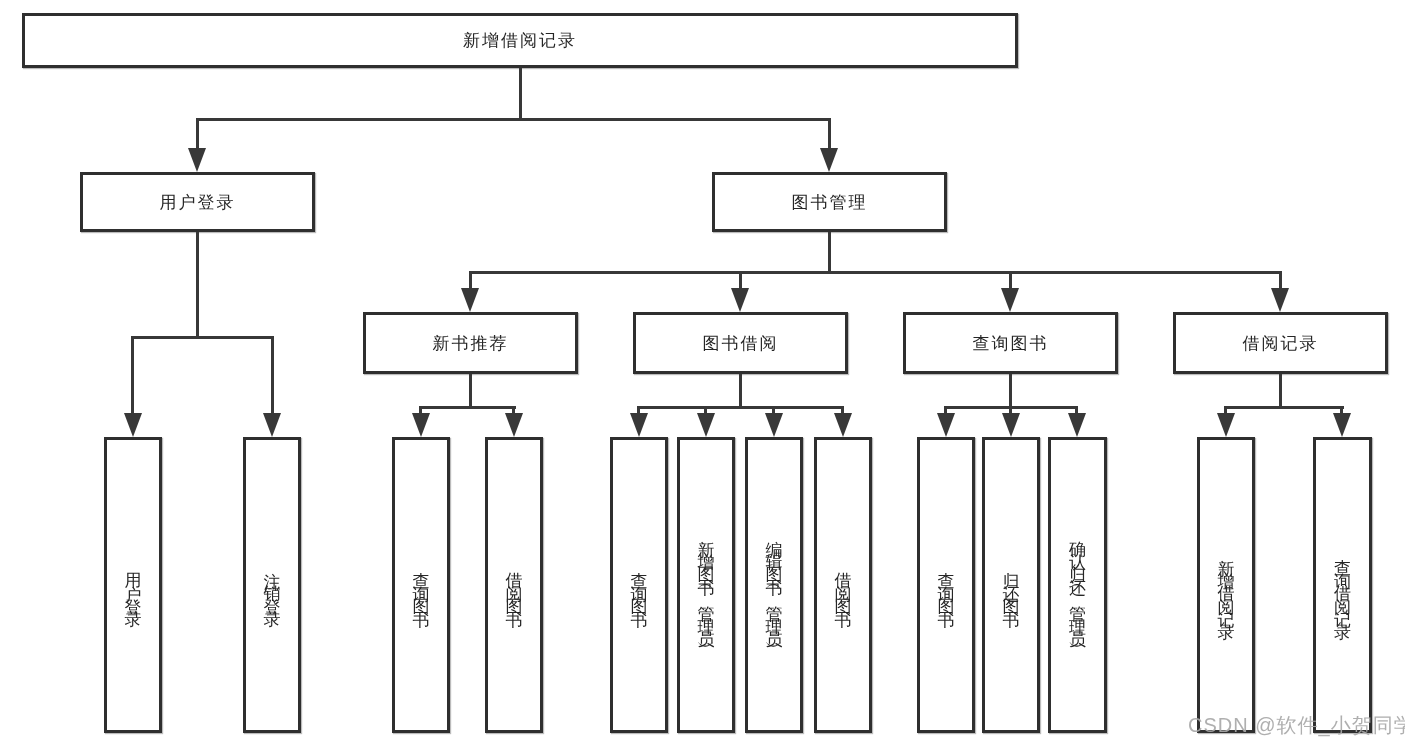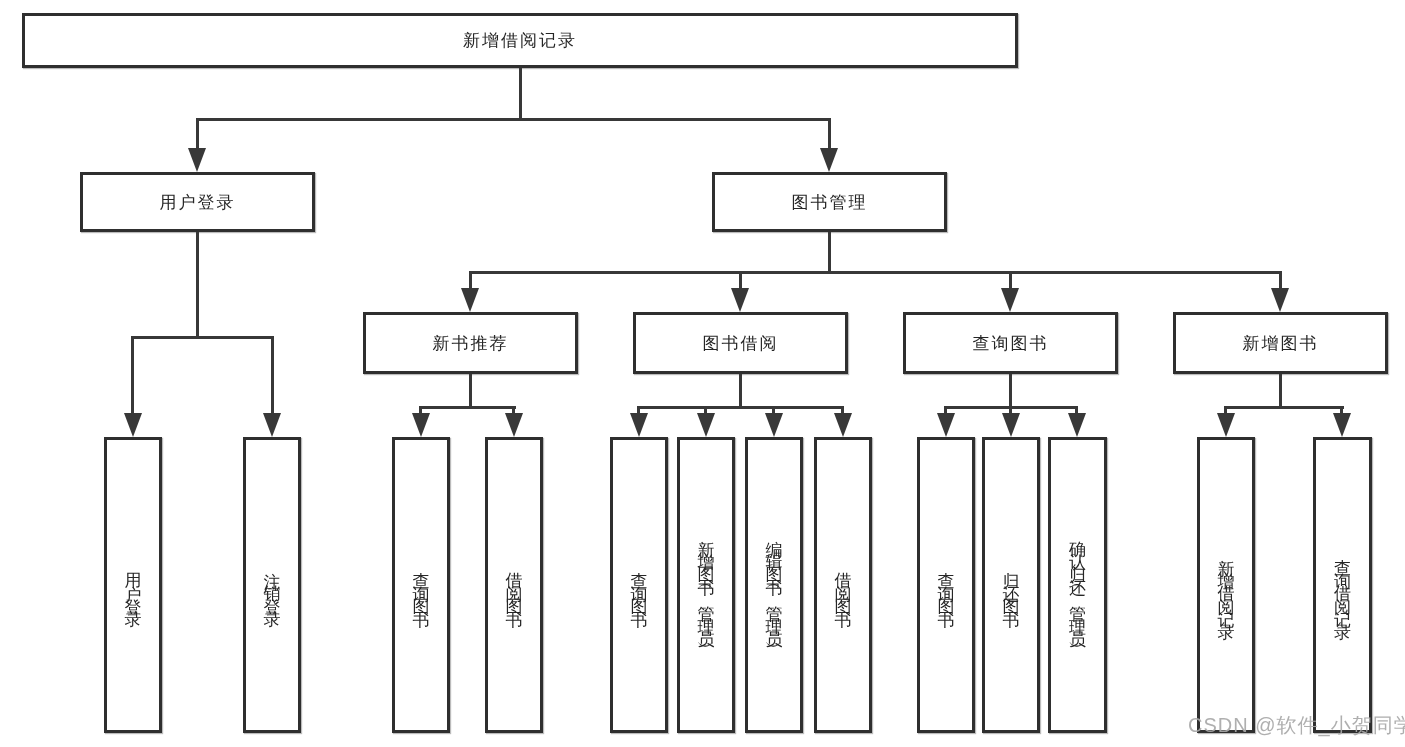--- a/index.html
+++ b/index.html
@@ -65,21 +65,21 @@
   <div class="ln" style="left:1009px; top:271px; width:3px; height:18px;"></div>
   <div class="ln" style="left:1279px; top:271px; width:3px; height:18px;"></div>
   <div class="ah" style="left:461px; top:288px;"></div>
   <div class="ah" style="left:731px; top:288px;"></div>
   <div class="ah" style="left:1001px; top:288px;"></div>
   <div class="ah" style="left:1271px; top:288px;"></div>
 
   <div class="box" style="left:633px; top:312px; width:215px; height:62px;">图书借阅</div>
   <div class="box" style="left:363px; top:312px; width:215px; height:62px;">新书推荐</div>
   <div class="box" style="left:903px; top:312px; width:215px; height:62px;">查询图书</div>
-  <div class="box" style="left:1173px; top:312px; width:215px; height:62px;">新增图书</div>
+  <div class="box" style="left:1173px; top:312px; width:215px; height:62px;">借阅记录</div>
 
   <div class="ln" style="left:469px; top:374px; width:3px; height:32px;"></div>
   <div class="ln" style="left:419px; top:406px; width:97px; height:3px;"></div>
   <div class="ln" style="left:419px; top:406px; width:3px; height:8px;"></div>
   <div class="ln" style="left:512px; top:406px; width:3px; height:8px;"></div>
   <div class="ah" style="left:412px; top:413px;"></div>
   <div class="ah" style="left:505px; top:413px;"></div>
 
   <div class="ln" style="left:739px; top:374px; width:3px; height:32px;"></div>
   <div class="ln" style="left:637px; top:406px; width:207px; height:3px;"></div>

